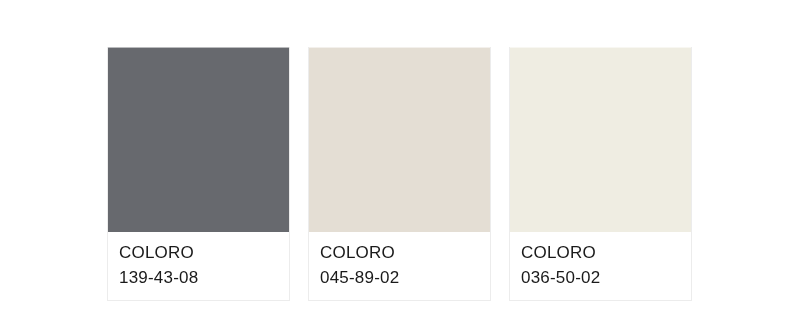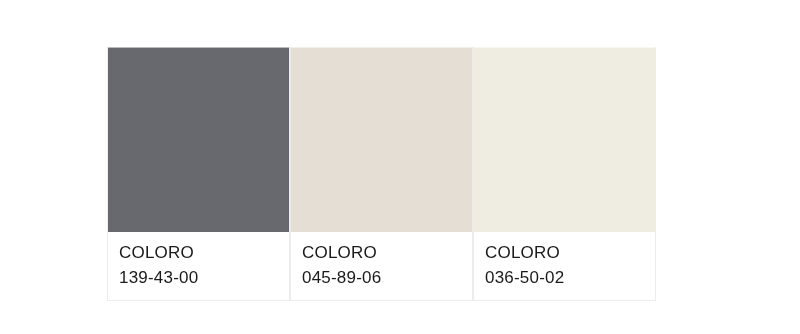--- a/index.html
+++ b/index.html
@@ -15,20 +15,21 @@
     overflow: hidden;
   }
 
   .palette {
     position: absolute;
     left: 107px;
     top: 47px;
     display: flex;
     flex-direction: row;
     align-items: flex-start;
+    gap: 18px;
   }
 
   .swatch-card {
     width: 183px;
     background: #ffffff;
     border: 1px solid #ececec;
     border-top: none;
     box-sizing: border-box;
     display: flex;
     flex-direction: column;
@@ -63,29 +64,29 @@
 </style>
 </head>
 <body style="background: rgb(255, 255, 255);">
 
 <div class="palette">
 
   <div class="swatch-card">
     <div class="swatch-color" style="background: rgb(103, 105, 110);"></div>
     <div class="swatch-label">
       <div class="swatch-brand">COLORO</div>
-      <div class="swatch-code">139-43-00</div>
+      <div class="swatch-code">139-43-08</div>
     </div>
   </div>
 
   <div class="swatch-card">
     <div class="swatch-color" style="background: rgb(228, 222, 212);"></div>
     <div class="swatch-label">
       <div class="swatch-brand">COLORO</div>
-      <div class="swatch-code">045-89-06</div>
+      <div class="swatch-code">045-89-02</div>
     </div>
   </div>
 
   <div class="swatch-card">
     <div class="swatch-color" style="background: rgb(239, 237, 226);"></div>
     <div class="swatch-label">
       <div class="swatch-brand">COLORO</div>
       <div class="swatch-code">036-50-02</div>
     </div>
   </div>

